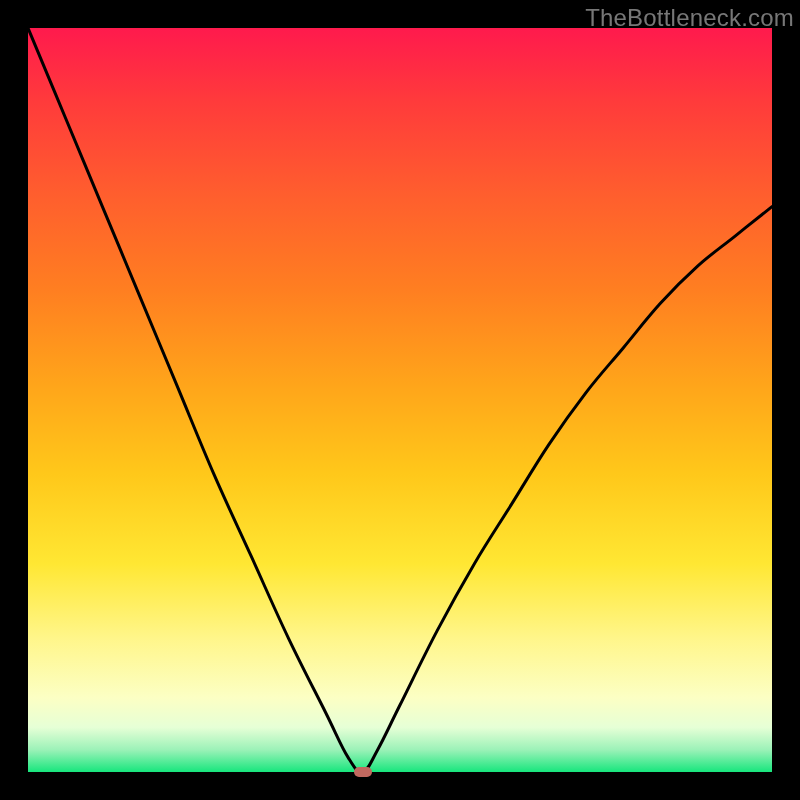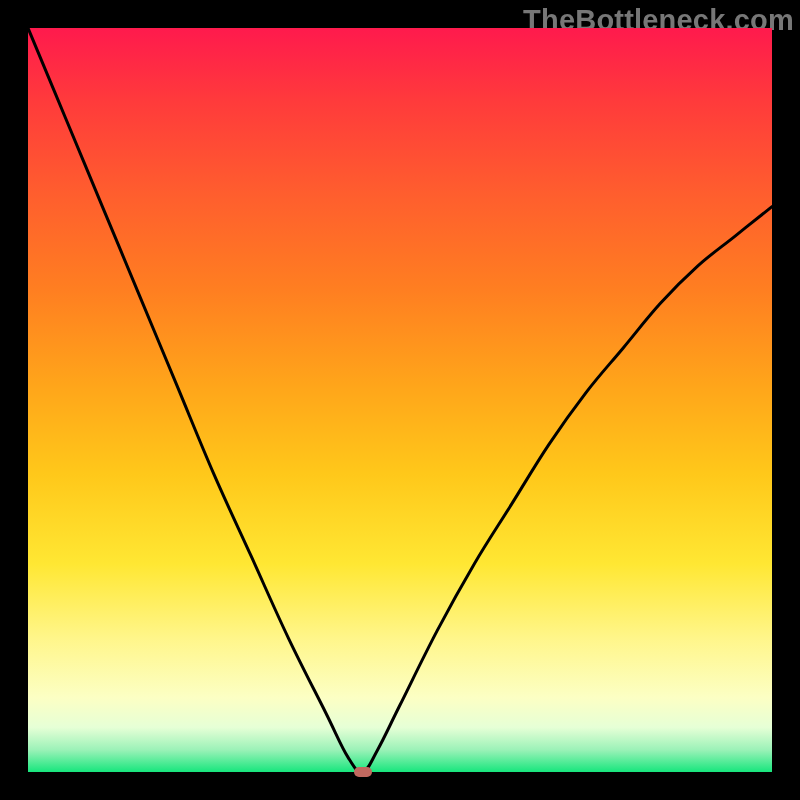--- a/index.html
+++ b/index.html
@@ -37,22 +37,22 @@
       #fcffc4 90%,
       #e6ffd6 94%,
       #9cf2b8 97%,
       #17e67d 100%);
   }
   .watermark {
     position: absolute;
     right: 6px;
     top: 4px;
     color: #777;
-    font-size: 29px;
-    font-weight: 700;
+    font-size: 24px;
+    font-weight: 400;
     letter-spacing: 0.2px;
   }
   svg.curve {
     position: absolute;
     left: 0;
     top: 0;
     width: 744px;
     height: 744px;
   }
   .marker {

